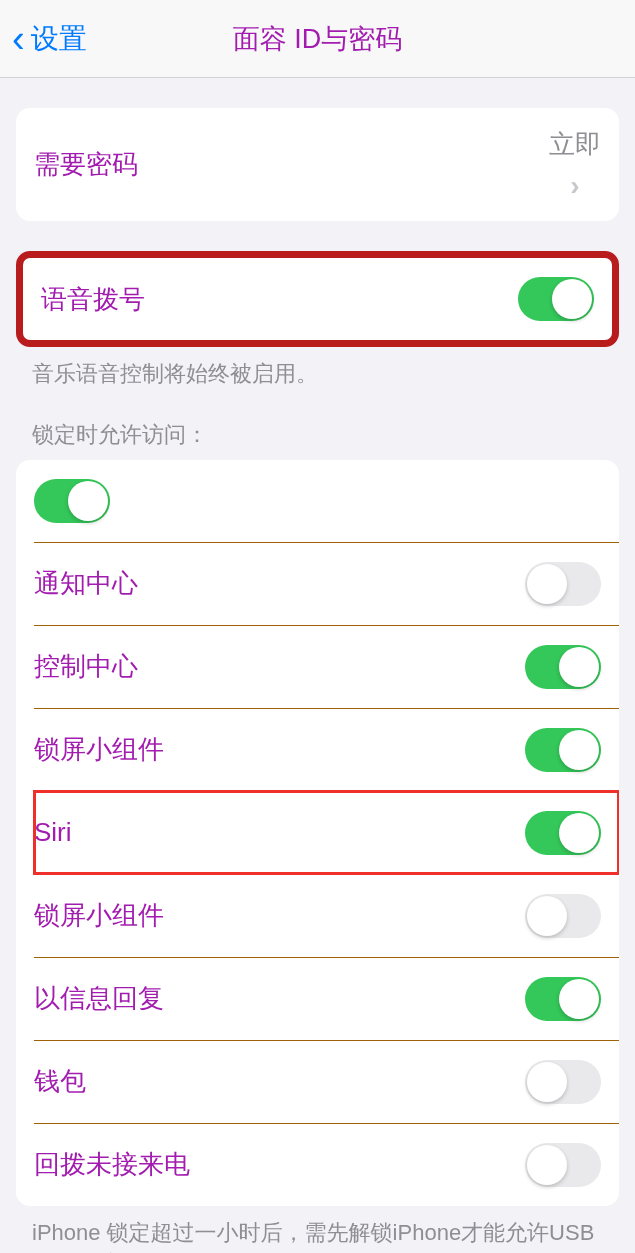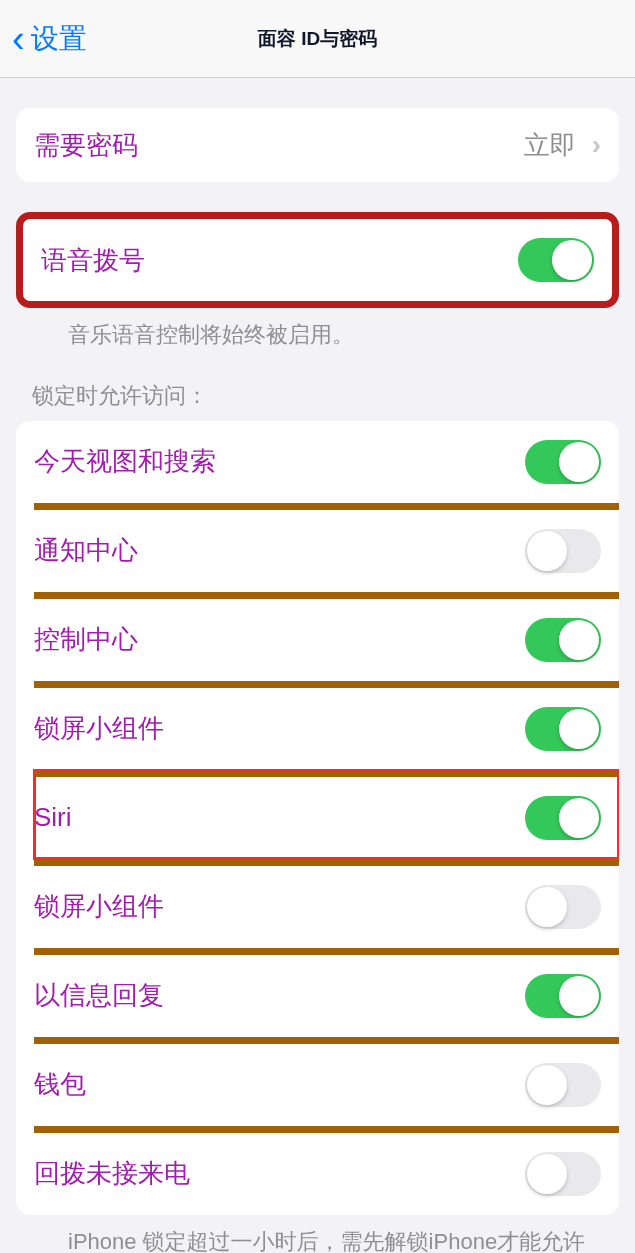--- a/index.html
+++ b/index.html
@@ -33,23 +33,23 @@
     .back-chevron {
       font-size: 38px;
       font-weight: 300;
       margin-right: 6px;
       line-height: 1;
     }
     .header-title {
       position: absolute;
       left: 50%;
       transform: translateX(-50%);
-      font-size: 19px;
-      font-weight: 700;
-      color: #0f172a;
+      font-size: 27px;
+      font-weight: 400;
+      color: #a21caf;
     }
     .content {
       padding: 0;
     }
     .group {
       margin: 30px 16px 0;
       background: #fff;
       border-radius: 14px;
       overflow: hidden;
     }
@@ -57,37 +57,38 @@
       border: 7px solid #b91c1c;
     }
     .row {
       display: flex;
       align-items: center;
       justify-content: space-between;
       padding: 19px 18px;
       min-height: 74px;
     }
     .row + .row {
-      border-top: 7px solid #a16207;
+      border-top: 1px solid #a16207;
       margin-left: 18px;
       padding-left: 0;
     }
     .row.highlighted-row {
       outline: 3px solid #ef2f2a;
       outline-offset: -2px;
       align-items: center;
     }
     .row-label {
       font-size: 26px;
       color: #a21caf;
     }
     .row-right {
       display: flex;
       align-items: center;
-      gap: 16px;
+      gap: 8px;
+      flex-direction: column;
     }
     .row-value {
       font-size: 26px;
       color: #8e8e93;
     }
     .chevron-right {
       color: #c7c7cc;
       font-size: 28px;
       font-weight: 600;
     }
@@ -118,21 +119,20 @@
       right: 2px;
     }
     .toggle.off .toggle-knob {
       left: 2px;
     }
     .footer-text {
       padding: 12px 32px 0;
       font-size: 22px;
       color: #8e8e93;
       line-height: 1.4;
-      margin-left: 36px;
     }
     .section-header {
       padding: 30px 32px 10px;
       font-size: 22px;
       color: #8e8e93;
     }
     .group.tight {
       margin-top: 0;
     }
   </style>
@@ -166,21 +166,20 @@
         <div class="toggle-knob"></div>
       </div>
     </div>
   </div>
   <div class="footer-text">音乐语音控制将始终被启用。</div>
 
   <div class="section-header">锁定时允许访问：</div>
 
   <div class="group tight" id="locked-access-group">
   <div class="row">
-        <span class="row-label">今天视图和搜索</span>
         <div class="toggle on">
           <div class="toggle-knob"></div>
         </div>
       </div>
       <div class="row">
         <span class="row-label">通知中心</span>
         <div class="toggle off">
           <div class="toggle-knob"></div>
         </div>
       </div>

